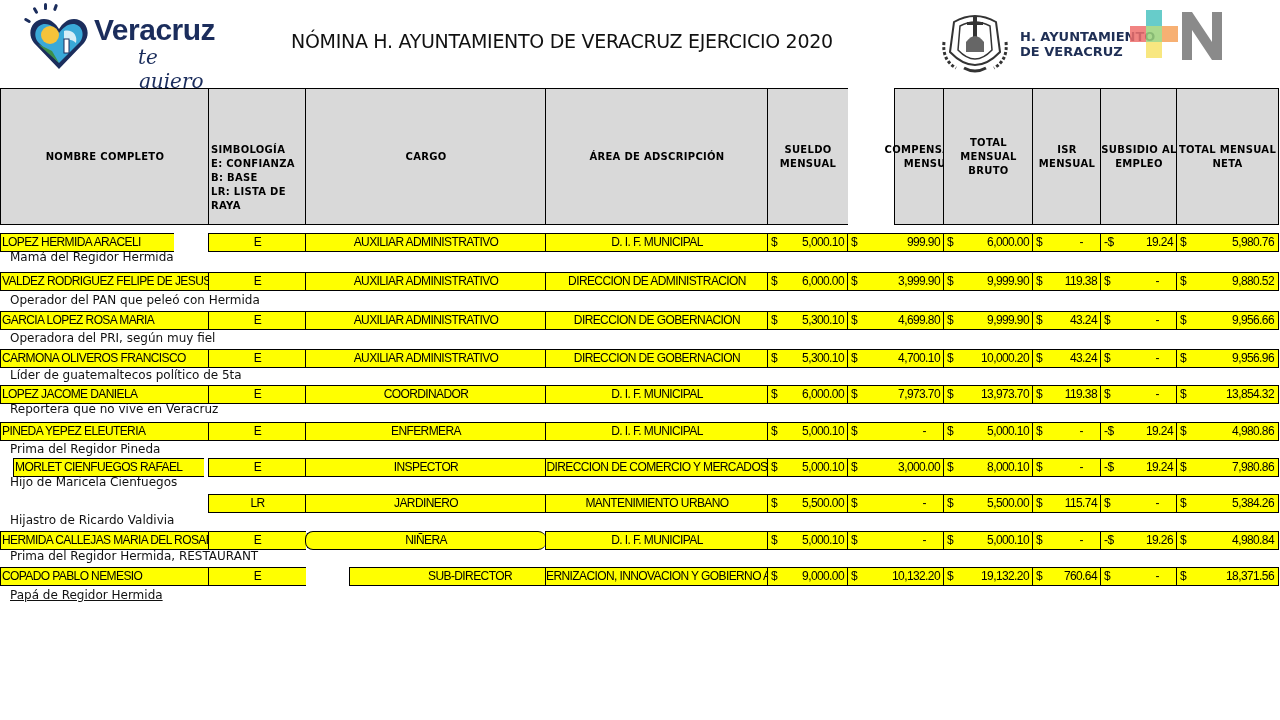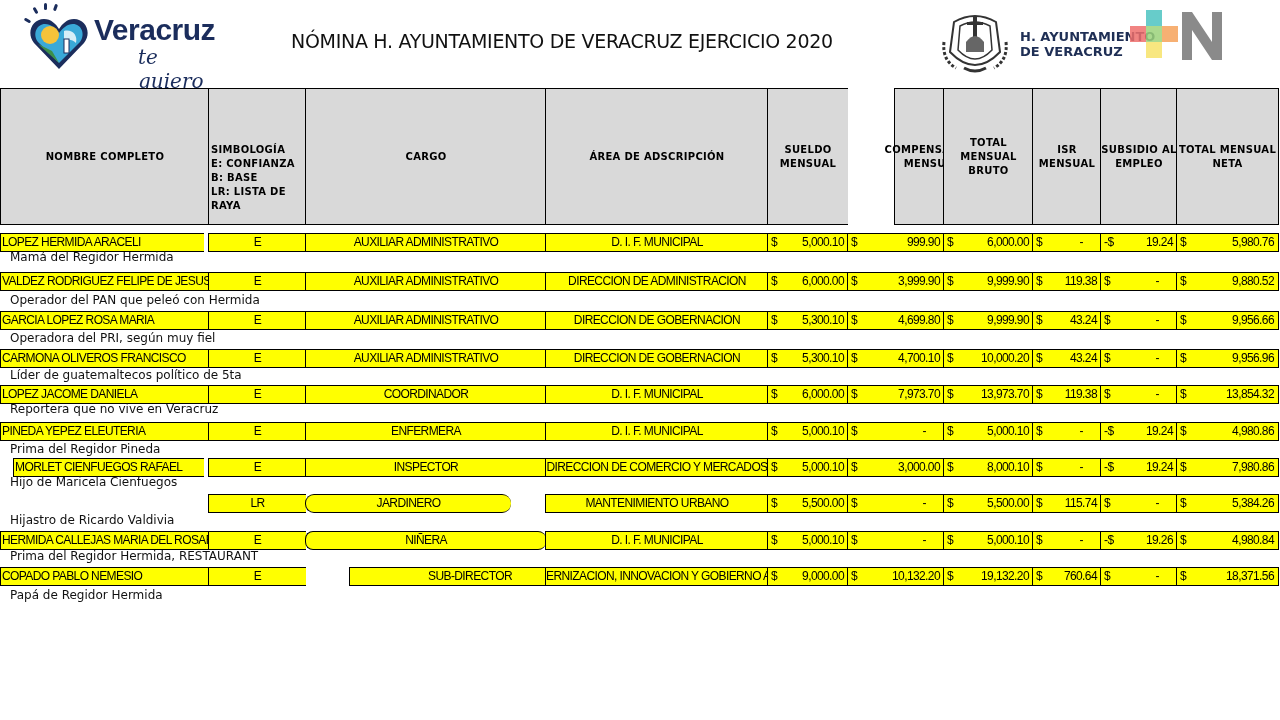--- a/index.html
+++ b/index.html
@@ -122,21 +122,21 @@
 EMPLEO</span>
     </div>
   <div class="hdr last" style="left:1176px;width:103px;">
       <span style="white-space:pre-line;">TOTAL MENSUAL
 NETA</span>
     </div>
 </div>
 
 <div id="rows-container">
     <div class="row" style="top: 233px;">
-      <div class="cell name" style="left: 0px; width: 204px;">LOPEZ HERMIDA ARACELI</div>
+      <div class="cell name" style="left: 0px; width: 174px;">LOPEZ HERMIDA ARACELI</div>
       <div class="cell center" style="left: 208px; width: 98px;">E</div>
       <div class="cell center" style="left: 305px; width: 241px;">AUXILIAR ADMINISTRATIVO</div>
       <div class="cell center" style="left: 545px; width: 223px;">D. I. F. MUNICIPAL</div>
       <div class="cell money" style="left: 767px; width: 81px;">
         <span class="sign">$</span>
         <span class="amt">5,000.10</span>
       </div>
       <div class="cell money" style="left: 847px; width: 97px;">
         <span class="sign">$</span>
         <span class="amt">999.90</span>
@@ -340,21 +340,21 @@
         <span class="amt">19.24</span>
       </div>
       <div class="cell money last" style="left: 1176px; width: 103px;">
         <span class="sign">$</span>
         <span class="amt">7,980.86</span>
       </div>
     </div>
     <div class="note" style="top: 475px;">Hijo de Maricela Cienfuegos</div>
     <div class="row" style="top: 494px;">
       <div class="cell center" style="left: 208px; width: 98px;">LR</div>
-      <div class="cell center" style="left: 305px; width: 206px; border-radius: 9px;">JARDINERO</div>
+      <div class="cell center" style="left: 305px; width: 241px;">JARDINERO</div>
       <div class="cell center" style="left: 545px; width: 223px;">MANTENIMIENTO URBANO</div>
       <div class="cell money" style="left: 767px; width: 81px;">
         <span class="sign">$</span>
         <span class="amt">5,500.00</span>
       </div>
       <div class="cell money" style="left: 847px; width: 97px;">
         <span class="sign">$</span>
         <span class="amt" style="padding-right: 14px;">-</span>
       </div>
       <div class="cell money" style="left: 943px; width: 90px;">
@@ -429,14 +429,14 @@
       </div>
       <div class="cell money" style="left: 1100px; width: 77px;">
         <span class="sign">$</span>
         <span class="amt" style="padding-right: 14px;">-</span>
       </div>
       <div class="cell money last" style="left: 1176px; width: 103px;">
         <span class="sign">$</span>
         <span class="amt">18,371.56</span>
       </div>
     </div>
-    <div class="note" style="top: 588px;">Papá de Regidor Hermida</div>
+    <div class="note" style="top: 588px; text-decoration: underline;">Papá de Regidor Hermida</div>
   </div>
 
 </body></html>

